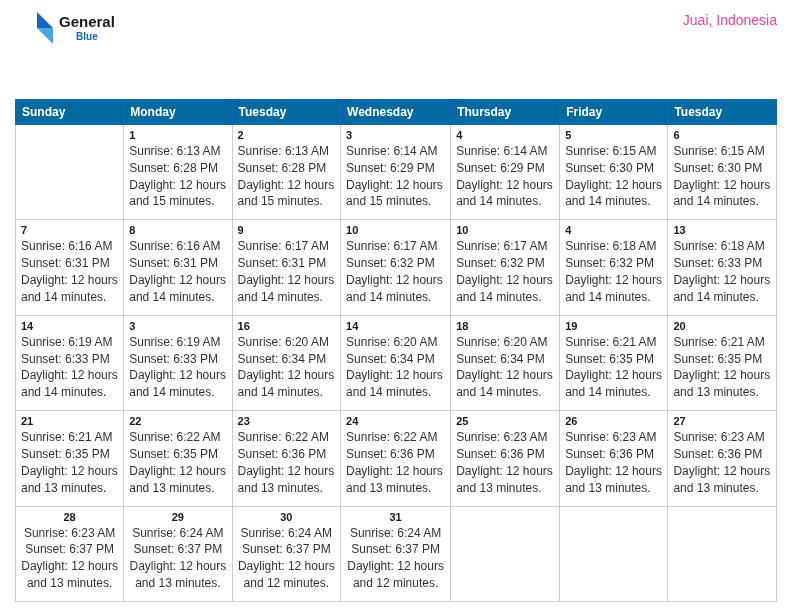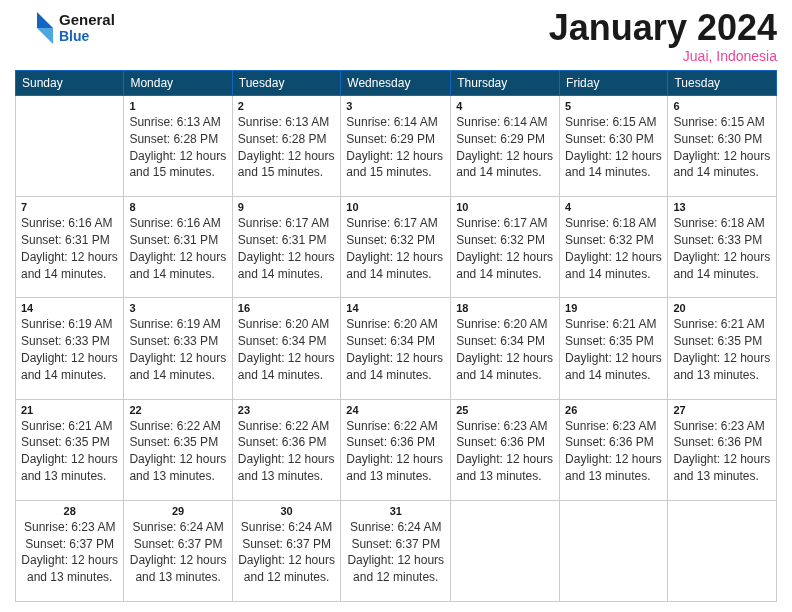--- a/index.html
+++ b/index.html
@@ -9,20 +9,21 @@
       font-family: Arial, sans-serif;
       background: #fff;
       overflow: hidden;
     }
     .page {
       width: 792px;
       height: 612px;
       padding: 10px 15px;
       display: flex;
       flex-direction: column;
+      gap: 47px;
     }
     .header {
       display: flex;
       justify-content: space-between;
       align-items: flex-start;
       margin-bottom: 6px;
     }
     .logo {
       display: flex;
       align-items: center;
@@ -42,26 +43,26 @@
       color: #ec4899;
       margin-top: 2px;
     }
     .calendar {
       width: 100%;
       border-collapse: collapse;
       flex: 1;
       font-size: 10px;
     }
     .calendar thead th {
-      background-color: #0c4a6e;
+      background-color: #0369a1;
       color: #fff;
       text-align: left;
       padding: 5px 6px;
       font-size: 12px;
-      font-weight: normal;
+      font-weight: bold;
       border: 1px solid #1565c0;
     }
     .calendar tbody td {
       border: 1px solid #ccc;
       vertical-align: top;
       padding: 4px 5px;
       width: 113px;
       height: 80px;
     }
     .day-num {
@@ -90,25 +91,24 @@
 <div class="page">
   <div class="header">
     <div class="logo">
         <svg width="40" height="36" viewBox="0 0 40 36">
           <rect x="0" y="0" width="38" height="36" fill="none"></rect>
           <polygon points="22,2 38,18 22,18" fill="#1565c0"></polygon>
           <polygon points="22,18 38,18 38,34" fill="#4da6e0"></polygon>
         </svg>
         <div style="display: flex; flex-direction: column; line-height: 1.1;">
           <span style="font-size: 15px; font-weight: bold; color: rgb(26, 26, 26);">General</span>
-          <span style="font-size: 14px; font-weight: bold; color: rgb(21, 101, 192);">Blue</span>
+          <span style="font-size: 10px; font-weight: bold; color: rgb(21, 101, 192); text-align: center;">Blue</span>
         </div>
       </div>
     <div class="title-block">
-      <div class="month-title">January 2024</div>
       <div class="location">Juai, Indonesia</div>
     </div>
   </div>
 
   <table class="calendar">
     <thead>
       <tr>
 
       <th>Sunday</th>
           <th>Monday</th>

